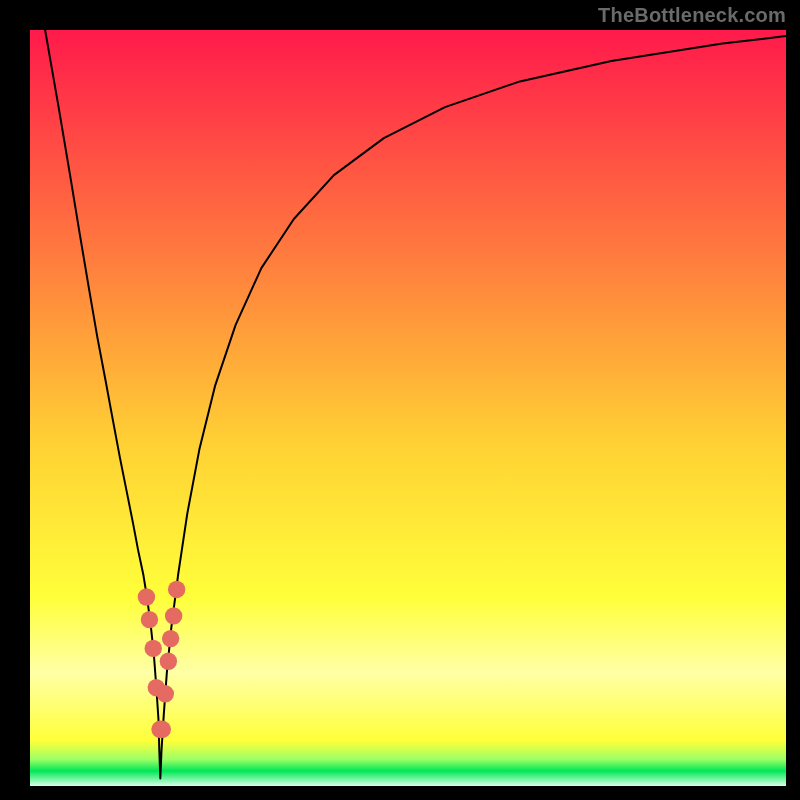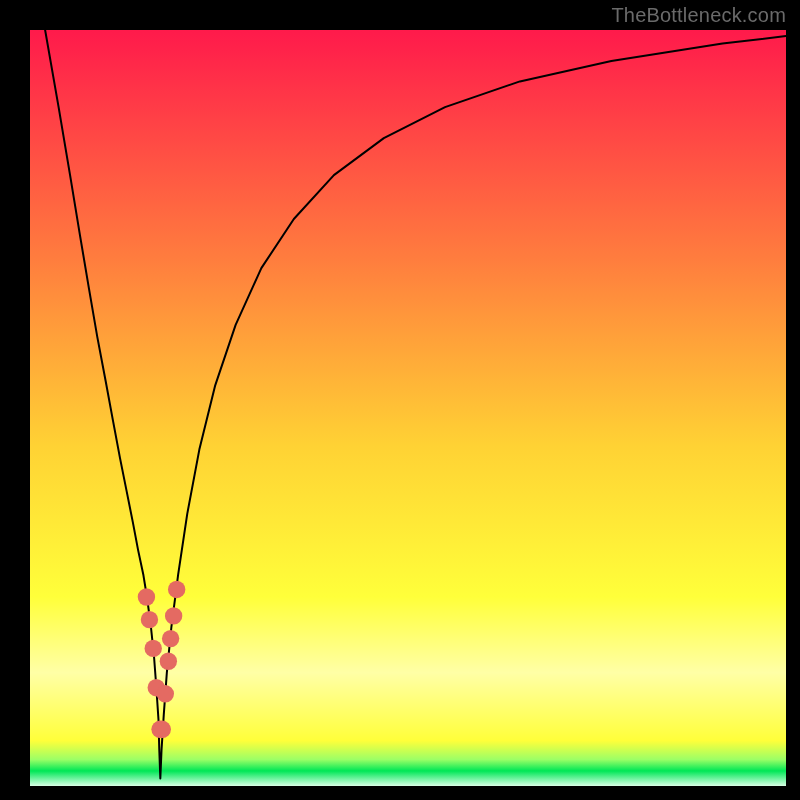--- a/index.html
+++ b/index.html
@@ -24,21 +24,21 @@
     width: 756px;
     height: 756px;
     overflow: hidden;
   }
   .watermark {
     position: absolute;
     top: 4px;
     right: 14px;
     color: #6a6a6a;
     font-size: 20px;
-    font-weight: 400;
+    font-weight: 700;
     letter-spacing: 0.2px;
     z-index: 10;
   }
 </style>
 </head>
 <body>
 
 <div class="frame">
   <div class="watermark">TheBottleneck.com</div>
   <div class="plot">

